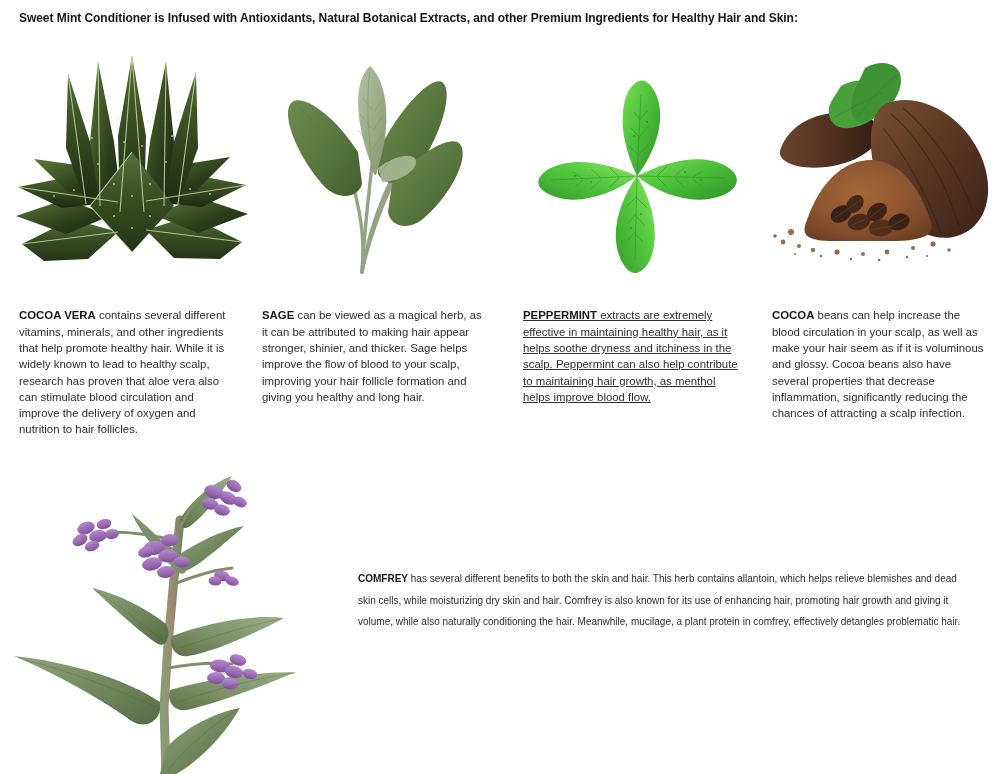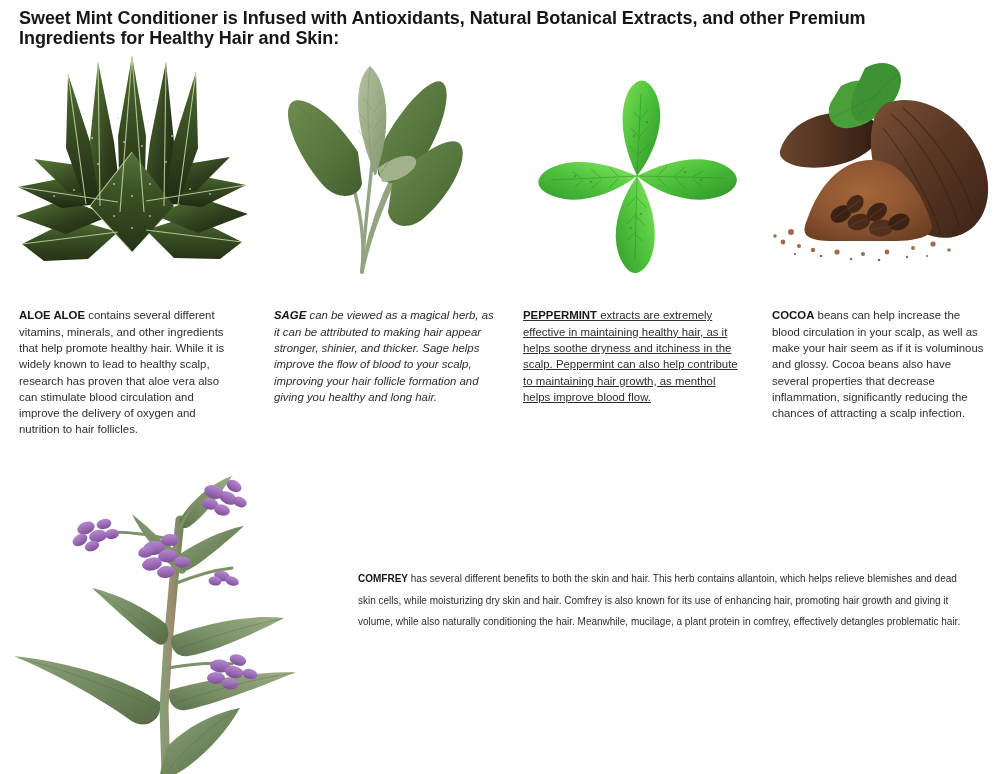--- a/index.html
+++ b/index.html
@@ -9,21 +9,21 @@
   body {
     width: 998px; height: 774px;
     position: relative;
     font-family: "Liberation Sans", sans-serif;
     color: #2b2b2b;
     overflow: hidden;
   }
   #heading {
     position: absolute;
     left: 19px; top: 8px; width: 940px;
-    font-size: 18px;
+    font-size: 12px;
     font-weight: bold;
     line-height: 20px;
     color: #161616;
     letter-spacing: -0.05px;
   }
   .col {
     position: absolute;
     top: 56px;
   }
   .col-0 { left: 14px;  width: 236px; }
@@ -38,21 +38,21 @@
   .figure svg { display: block; }
 
   .caption {
     position: absolute;
     top: 296px;
     font-size: 11.4px;
     line-height: 16.3px;
     color: #2d2d2d;
   }
   .cap-0 { left: 19px;  width: 216px; }
-  .cap-1 { left: 274px; width: 222px; font-style: italic; }
+  .cap-1 { left: 262px; width: 222px; }
   .cap-2 { left: 523px; width: 219px; text-decoration: underline; }
   .cap-3 { left: 772px; width: 214px; }
   .caption b, .lead { font-weight: bold; color: #161616; }
 
   #comfrey-figure {
     position: absolute;
     left: 8px; top: 458px;
     width: 330px; height: 316px;
   }
   #comfrey-text {
@@ -144,21 +144,21 @@
             <circle cx="118" cy="172" r="1"></circle>
           <circle cx="40" cy="140" r="1"></circle>
             <circle cx="60" cy="134" r="1"></circle>
           <circle cx="196" cy="138" r="1"></circle>
             <circle cx="176" cy="133" r="1"></circle>
         </g>
       </g>
     </svg>
   </div>
 </div>
-<p class="caption cap-0"><b class="lead">ALOE ALOE</b><span> contains several different vitamins, minerals, and other ingredients that help promote healthy hair. While it is widely known to lead to healthy scalp, research has proven that aloe vera also can stimulate blood circulation and improve the delivery of oxygen and nutrition to hair follicles.</span></p>
+<p class="caption cap-0"><b class="lead">COCOA VERA</b><span> contains several different vitamins, minerals, and other ingredients that help promote healthy hair. While it is widely known to lead to healthy scalp, research has proven that aloe vera also can stimulate blood circulation and improve the delivery of oxygen and nutrition to hair follicles.</span></p>
 
 <div class="col col-1">
   <div class="figure">
     <svg width="236" height="222" viewBox="0 0 236 222">
       <defs>
         <linearGradient id="sageLight" x1="0" y1="0" x2="1" y2="1">
           <stop offset="0%" stop-color="#b3c0a0"></stop>
             <stop offset="55%" stop-color="#9aab86"></stop>
             <stop offset="100%" stop-color="#849672"></stop>
         </linearGradient>

